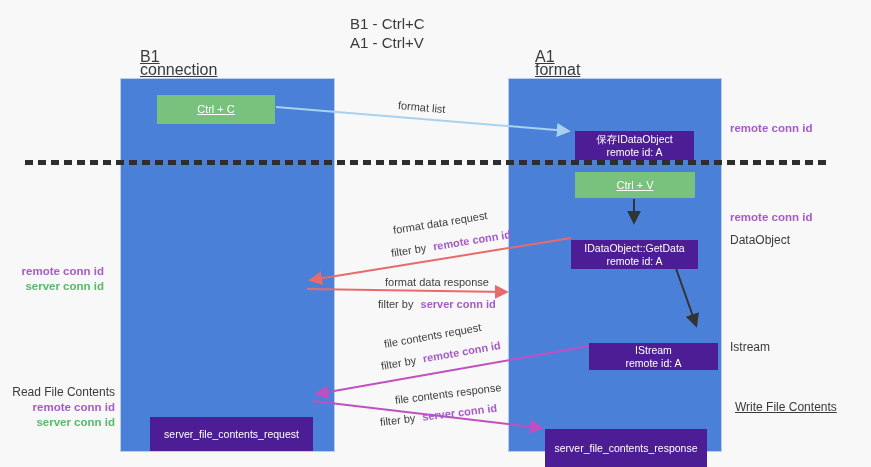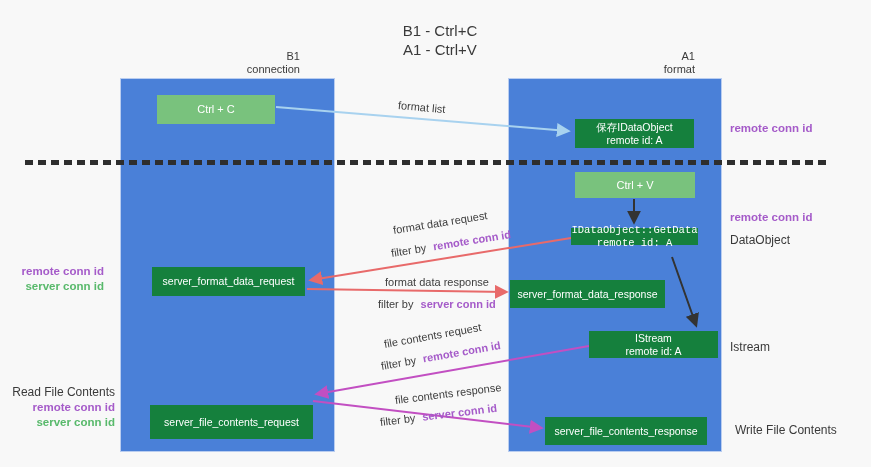--- a/index.html
+++ b/index.html
@@ -2,33 +2,33 @@
 <html><head>
 <meta charset="utf-8">
 <style>
   html,body{margin:0;padding:0;background:#f8f8f8;}
   .canvas{
     position:relative;width:871px;height:467px;overflow:hidden;
     background:#f8f8f8;
     font-family:"Liberation Sans","DejaVu Sans",sans-serif;
     color:#3a3a3a;
   }
-  .title{position:absolute;left:350px;top:21px;width:180px;text-align:center;
+  .title{position:absolute;left:350px;top:14px;width:180px;
     font-size:15px;line-height:19px;color:#3a3a3a;}
-  .lane-header{position:absolute;text-align:right;font-size:11px;line-height:13px;color:#3a3a3a;}
+  .lane-header{position:absolute;text-align:left;font-size:16px;line-height:13px;color:#3a3a3a;text-decoration:underline;}
   .lane{position:absolute;top:78px;height:374px;background:#4a80d8;border:1px solid #b9cdf0;box-sizing:border-box;}
   .lane-left{left:120px;width:215px;}
   .lane-right{left:508px;width:214px;}
   .divider{position:absolute;left:25px;top:160px;width:806px;height:5px;
     background:repeating-linear-gradient(90deg,#2e2e2e 0 8px,transparent 8px 13px);}
   .arrows{position:absolute;left:0;top:0;pointer-events:none;}
   .node{position:absolute;display:flex;flex-direction:column;align-items:center;justify-content:center;
     color:#ffffff;font-size:10.5px;line-height:13px;text-align:center;white-space:nowrap;box-sizing:border-box;}
-  .orange{background:#15803d;}
-  .green{background:#79c27d;}
+  .orange{background:#4c1d95;margin-top:12px;}
+  .green{background:#79c27d;text-decoration:underline;}
   .flabel{position:absolute;font-size:11px;color:#3d3d3d;white-space:nowrap;transform-origin:left center;}
   .flabel .purple{margin-left:4px;}
   .rot5{transform:rotate(5deg);}
   .rotm9{transform:rotate(-9deg);}
   .rotm10{transform:rotate(-10deg);}
   .rotm7{transform:rotate(-7deg);}
   .purple{color:#a55bc9;font-weight:bold;}
   .greentxt{color:#58b96b;font-weight:bold;}
   .sidelabel{position:absolute;font-size:11.5px;font-weight:bold;white-space:nowrap;}
   .sideblack{position:absolute;font-size:12px;font-weight:normal;color:#3a3a3a;white-space:nowrap;}
@@ -89,43 +89,37 @@
 
   <div class="node orange" style="left:575px;top:119px;width:119px;height:29px;">
     <div>保存IDataObject</div>
     <div>remote id: A</div>
   </div>
 
   <div class="node green" style="left:575px;top:172px;width:120px;height:26px;font-size:11px;">
     <div>Ctrl + V</div>
   </div>
 
-  <div class="node orange" style="left:571px;top:228px;width:127px;height:17px;font-family:Liberation Mono, monospace;">
+  <div class="node orange" style="left:571px;top:228px;width:127px;height:29px;">
     <div>IDataObject::GetData</div>
     <div>remote id: A</div>
   </div>
 
-  <div class="node orange" style="left:152px;top:267px;width:153px;height:29px;">
-    <div>server_format_data_request</div>
-  </div>
 
-  <div class="node orange" style="left:510px;top:280px;width:155px;height:28px;">
-    <div>server_format_data_response</div>
-  </div>
 
   <div class="node orange" style="left:589px;top:331px;width:129px;height:27px;">
     <div>IStream</div>
     <div>remote id: A</div>
   </div>
 
   <div class="node orange" style="left:150px;top:405px;width:163px;height:34px;">
     <div>server_file_contents_request</div>
   </div>
 
-  <div class="node orange" style="left:545px;top:417px;width:162px;height:28px;">
+  <div class="node orange" style="left:545px;top:417px;width:162px;height:38px;">
     <div>server_file_contents_response</div>
   </div>
 
   <div class="flabel rot5" style="left:398px;top:99px;">
     <span>format list</span>
   </div>
 
   <div class="flabel rotm9" style="left:393px;top:224px;">
     <span>format data request</span>
   </div>
@@ -163,21 +157,21 @@
   </div>
   <div class="sidelabel purple" style="left:730px;top:211px;">
     <span>remote conn id</span>
   </div>
   <div class="sideblack" style="left:730px;top:233px;">
     <span>DataObject</span>
   </div>
   <div class="sideblack" style="left:730px;top:340px;">
     <span>Istream</span>
   </div>
-  <div class="sideblack" style="left:735px;top:423px;">
+  <div class="sideblack" style="left:735px;top:400px;text-decoration:underline;">
     <span>Write File Contents</span>
   </div>
 
   <div class="sidegroup" style="left:8px;top:264px;width:96px;">
     <div class="purple">remote conn id</div>
     <div class="greentxt">server conn id</div>
   </div>
   <div class="sidegroup" style="left:8px;top:385px;width:107px;">
     <div class="black">Read File Contents</div>
     <div class="purple">remote conn id</div>

